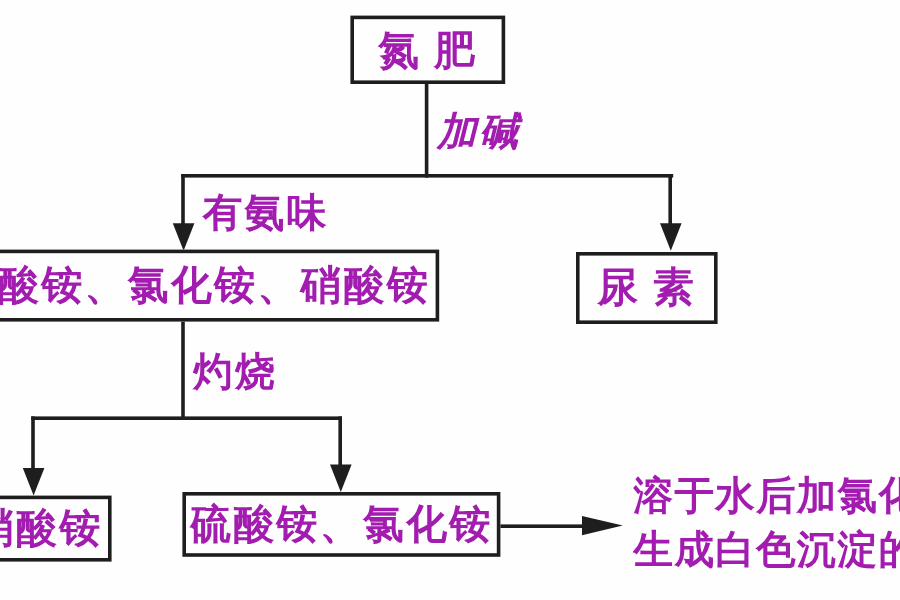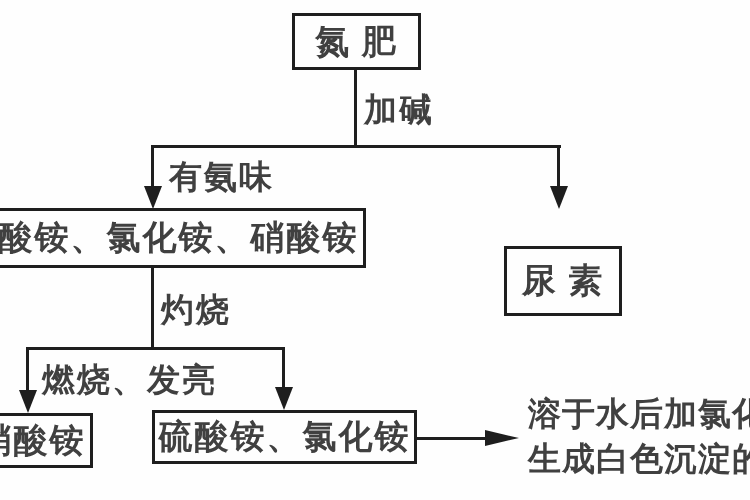--- a/index.html
+++ b/index.html
@@ -7,21 +7,21 @@
     padding: 0;
     background: #ffffff;
   }
   #canvas {
     position: relative;
     width: 750px;
     height: 500px;
     background: #fefefe;
     overflow: hidden;
     font-family: "Liberation Serif", "DejaVu Serif", serif;
-    color: #404040;
+    color: #a21caf;
   }
   .node {
     position: absolute;
     border: 3px solid #1e1e1e;
     background: #fefefe;
     display: flex;
     align-items: center;
     justify-content: center;
     font-size: 34px;
     font-weight: 600;
@@ -68,47 +68,46 @@
 </head>
 <body>
 
 <div id="canvas">
 
   <div class="node" style="left:292px; top:13px; width:129px; height:57px;">
     <span>氮 肥</span>
   </div>
 
   <div class="line" style="left:354px; top:70px; width:3px; height:78px;"></div>
-  <span class="edge-label" style="left:364px; top:88px;">加碱</span>
+  <span class="edge-label" style="left:364px; top:88px;font-style:italic;">加碱</span>
 
   <div class="line" style="left:151px; top:145px; width:410px; height:3px;"></div>
 
   <div class="line" style="left:151px; top:145px; width:3px; height:46px;"></div>
   <div class="arrow-down" style="left:144px; top:186px;"></div>
   <span class="edge-label" style="left:169px; top:155px;">有氨味</span>
 
   <div class="line" style="left:557px; top:145px; width:3px; height:44px;"></div>
   <div class="arrow-down" style="left:550px; top:186px;"></div>
 
   <div class="node" style="left:-45px; top:208px; width:411px; height:60px;">
     <span>硫酸铵、氯化铵、硝酸铵</span>
   </div>
 
-  <div class="node" style="left:504px; top:210px; width:118px; height:70px;margin-top:36px;">
+  <div class="node" style="left:480px; top:210px; width:118px; height:60px;">
     <span>尿 素</span>
   </div>
 
   <div class="line" style="left:151px; top:268px; width:3px; height:82px;"></div>
   <span class="edge-label" style="left:161px; top:288px;font-family:Liberation Serif, serif;">灼烧</span>
 
   <div class="line" style="left:26px; top:347px; width:259px; height:3px;"></div>
 
   <div class="line" style="left:26px; top:347px; width:3px; height:45px;"></div>
   <div class="arrow-down" style="left:19px; top:390px;"></div>
-  <span class="edge-label" style="left:42px; top:358px;">燃烧、发亮</span>
 
   <div class="line" style="left:282px; top:347px; width:3px; height:42px;"></div>
   <div class="arrow-down" style="left:275px; top:387px;"></div>
 
   <div class="node" style="left:-30px; top:413px; width:123px; height:55px;">
     <span>硝酸铵</span>
   </div>
 
   <div class="node" style="left:152px; top:410px; width:265px; height:54px;">
     <span>硫酸铵、氯化铵</span>

